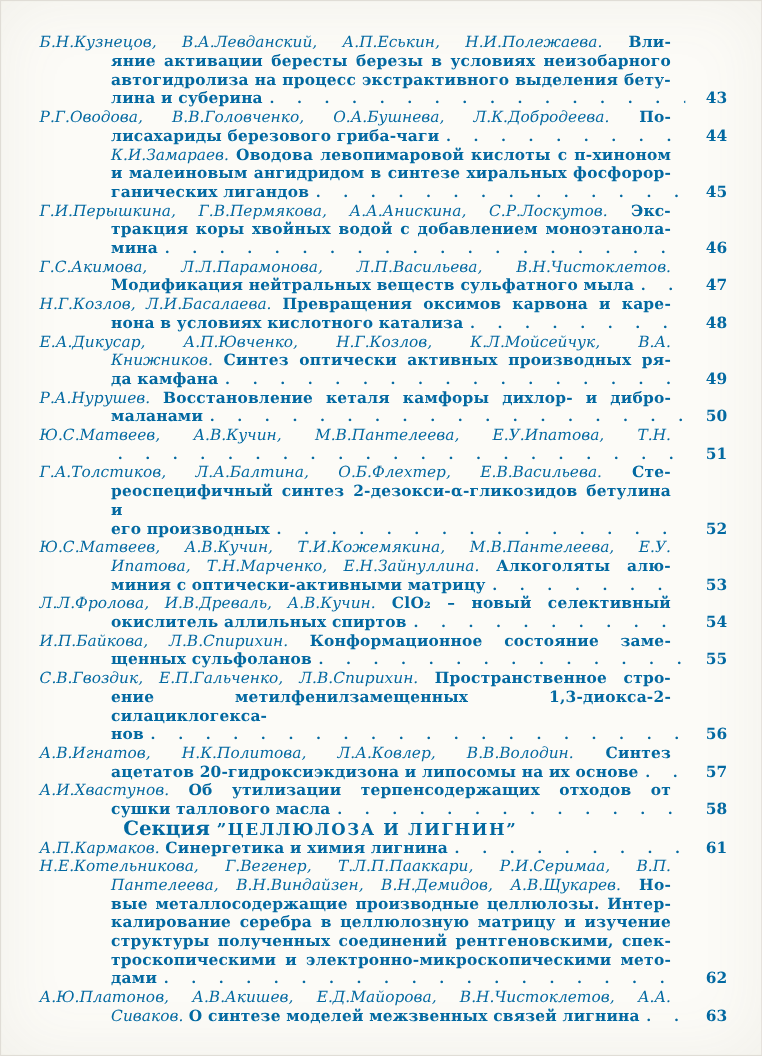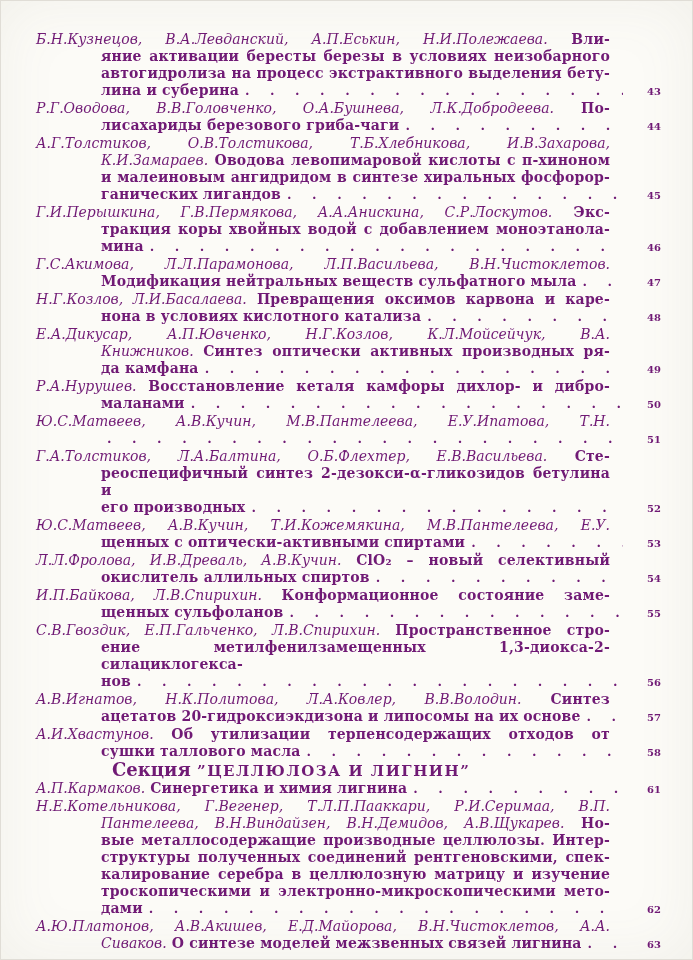--- a/index.html
+++ b/index.html
@@ -43,57 +43,56 @@
     white-space: nowrap;
     letter-spacing: 8px;
     margin: 0 2px 0 6px;
     font-weight: bold;
     font-size: 13px;
   }
   .pg {
     flex: 0 0 36px;
     text-align: right;
     font-weight: bold;
-    font-size: 10px;
+    font-size: 14px;
   }
   .seg-authors { font-style: italic; }
   .seg-title { font-weight: bold; letter-spacing: 0.2px; }
   .section {
     line-height: 17px;
     padding-left: 76px;
     white-space: nowrap;
   }
   .section-label { font-weight: bold; font-size: 18px; }
   .section-title { font-weight: bold; font-size: 15px; letter-spacing: 1.5px; }
 </style>
 </head>
 <body>
 
-<div class="page" style="background: rgb(252, 251, 247); color: #701a75;">
+<div class="page" style="background: rgb(252, 251, 247); color: #0369a1;">
   <div class="toc" id="toc">
       <div class="entry">
         <div class="line full"><span class="txt"><span class="seg-authors">Б.Н.Кузнецов, В.А.Левданский, А.П.Еськин, Н.И.Полежаева.</span><span class="seg-title"> Вли-</span></span></div>
         <div class="line ind full"><span class="txt"><span class="seg-title">яние активации бересты березы в условиях неизобарного</span></span></div>
         <div class="line ind full"><span class="txt"><span class="seg-title">автогидролиза на процесс экстрактивного выделения бету-</span></span></div>
         <div class="line ind last">
           <span class="txt"><span class="seg-title">лина и суберина</span></span>
           <span class="dots">. . . . . . . . . . . . . . . . . . . . . . . . . . . . . . . . . . . . . . . . . . . . . . . . . . . . . . . . . . . . </span>
           <span class="pg">43</span>
         </div>
       </div>
       <div class="entry">
         <div class="line full"><span class="txt"><span class="seg-authors">Р.Г.Оводова, В.В.Головченко, О.А.Бушнева, Л.К.Добродеева.</span><span class="seg-title"> По-</span></span></div>
         <div class="line ind last">
           <span class="txt"><span class="seg-title">лисахариды березового гриба-чаги</span></span>
           <span class="dots">. . . . . . . . . . . . . . . . . . . . . . . . . . . . . . . . . . . . . . . . . . . . . . . . . . . . . . . . . . . . </span>
           <span class="pg">44</span>
         </div>
       </div>
       <div class="entry">
-        <div class="line full"><span class="txt"><span class="seg-authors">А.Г.Толстиков, О.В.Толстикова, Т.Б.Хлебникова, И.В.Захарова,</span></span></div>
         <div class="line ind full"><span class="txt"><span class="seg-authors">К.И.Замараев.</span><span class="seg-title"> Оводова левопимаровой кислоты с п-хиноном</span></span></div>
         <div class="line ind full"><span class="txt"><span class="seg-title">и малеиновым ангидридом в синтезе хиральных фосфорор-</span></span></div>
         <div class="line ind last">
           <span class="txt"><span class="seg-title">ганических лигандов</span></span>
           <span class="dots">. . . . . . . . . . . . . . . . . . . . . . . . . . . . . . . . . . . . . . . . . . . . . . . . . . . . . . . . . . . . </span>
           <span class="pg">45</span>
         </div>
       </div>
       <div class="entry">
         <div class="line full"><span class="txt"><span class="seg-authors">Г.И.Перышкина, Г.В.Пермякова, А.А.Анискина, С.Р.Лоскутов.</span><span class="seg-title"> Экс-</span></span></div>
@@ -148,22 +147,23 @@
         <div class="line full"><span class="txt"><span class="seg-authors">Г.А.Толстиков, Л.А.Балтина, О.Б.Флехтер, Е.В.Васильева.</span><span class="seg-title"> Сте-</span></span></div>
         <div class="line ind full"><span class="txt"><span class="seg-title">реоспецифичный синтез 2-дезокси-α-гликозидов бетулина и</span></span></div>
         <div class="line ind last">
           <span class="txt"><span class="seg-title">его производных</span></span>
           <span class="dots">. . . . . . . . . . . . . . . . . . . . . . . . . . . . . . . . . . . . . . . . . . . . . . . . . . . . . . . . . . . . </span>
           <span class="pg">52</span>
         </div>
       </div>
       <div class="entry">
         <div class="line full"><span class="txt"><span class="seg-authors">Ю.С.Матвеев, А.В.Кучин, Т.И.Кожемякина, М.В.Пантелеева, Е.У.</span></span></div>
-        <div class="line ind last">
-          <span class="txt"><span class="seg-title">щенных с оптически-активными спиртами</span></span>
+        <div class="line ind full"><span class="txt"><span class="seg-authors">Ипатова, Т.Н.Марченко, Е.Н.Зайнуллина.</span><span class="seg-title"> Алкоголяты алю-</span></span></div>
+        <div class="line ind last">
+          <span class="txt"><span class="seg-title">миния с оптически-активными матрицу</span></span>
           <span class="dots">. . . . . . . . . . . . . . . . . . . . . . . . . . . . . . . . . . . . . . . . . . . . . . . . . . . . . . . . . . . . </span>
           <span class="pg">53</span>
         </div>
       </div>
       <div class="entry">
         <div class="line full"><span class="txt"><span class="seg-authors">Л.Л.Фролова, И.В.Древаль, А.В.Кучин.</span><span class="seg-title"> ClO₂ – новый селективный</span></span></div>
         <div class="line ind last">
           <span class="txt"><span class="seg-title">окислитель аллильных спиртов</span></span>
           <span class="dots">. . . . . . . . . . . . . . . . . . . . . . . . . . . . . . . . . . . . . . . . . . . . . . . . . . . . . . . . . . . . </span>
           <span class="pg">54</span>
@@ -207,22 +207,22 @@
         <div class="line last">
           <span class="txt"><span class="seg-authors">А.П.Кармаков.</span><span class="seg-title"> Синергетика и химия лигнина</span></span>
           <span class="dots">. . . . . . . . . . . . . . . . . . . . . . . . . . . . . . . . . . . . . . . . . . . . . . . . . . . . . . . . . . . . </span>
           <span class="pg">61</span>
         </div>
       </div>
       <div class="entry">
         <div class="line full"><span class="txt"><span class="seg-authors">Н.Е.Котельникова, Г.Вегенер, Т.Л.П.Пааккари, Р.И.Серимаа, В.П.</span></span></div>
         <div class="line ind full"><span class="txt"><span class="seg-authors">Пантелеева, В.Н.Виндайзен, В.Н.Демидов, А.В.Щукарев.</span><span class="seg-title"> Но-</span></span></div>
         <div class="line ind full"><span class="txt"><span class="seg-title">вые металлосодержащие производные целлюлозы. Интер-</span></span></div>
+        <div class="line ind full"><span class="txt"><span class="seg-title">калирование серебра в целлюлозную матрицу и изучение</span></span></div>
         <div class="line ind full"><span class="txt"><span class="seg-title">структуры полученных соединений рентгеновскими, спек-</span></span></div>
-        <div class="line ind full"><span class="txt"><span class="seg-title">калирование серебра в целлюлозную матрицу и изучение</span></span></div>
         <div class="line ind full"><span class="txt"><span class="seg-title">троскопическими и электронно-микроскопическими мето-</span></span></div>
         <div class="line ind last">
           <span class="txt"><span class="seg-title">дами</span></span>
           <span class="dots">. . . . . . . . . . . . . . . . . . . . . . . . . . . . . . . . . . . . . . . . . . . . . . . . . . . . . . . . . . . . </span>
           <span class="pg">62</span>
         </div>
       </div>
       <div class="entry">
         <div class="line full"><span class="txt"><span class="seg-authors">А.Ю.Платонов, А.В.Акишев, Е.Д.Майорова, В.Н.Чистоклетов, А.А.</span></span></div>
         <div class="line ind last">

